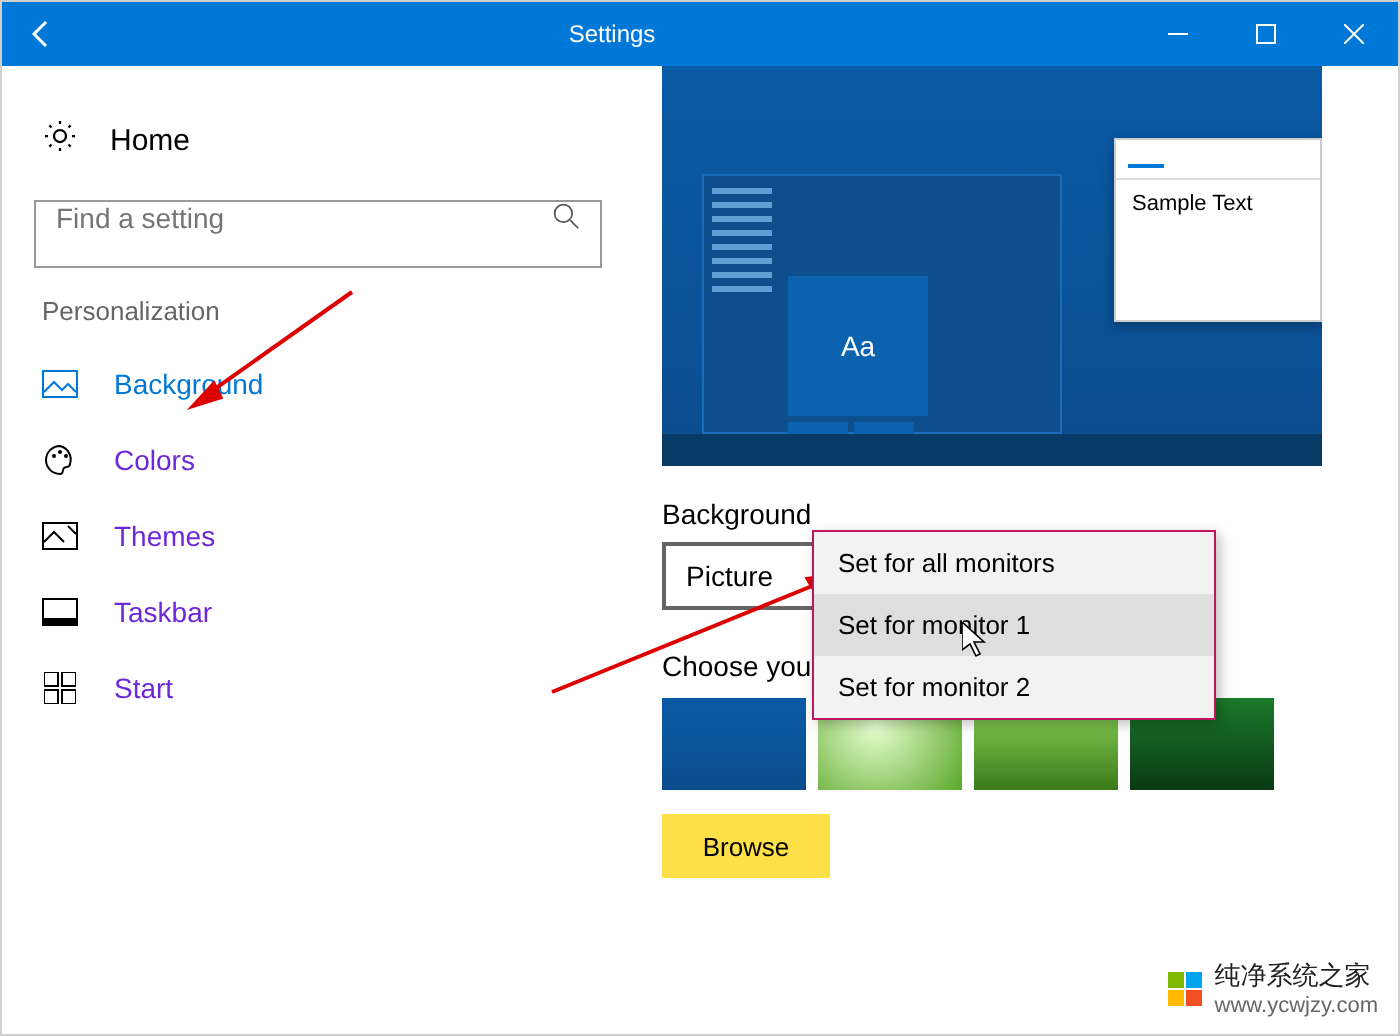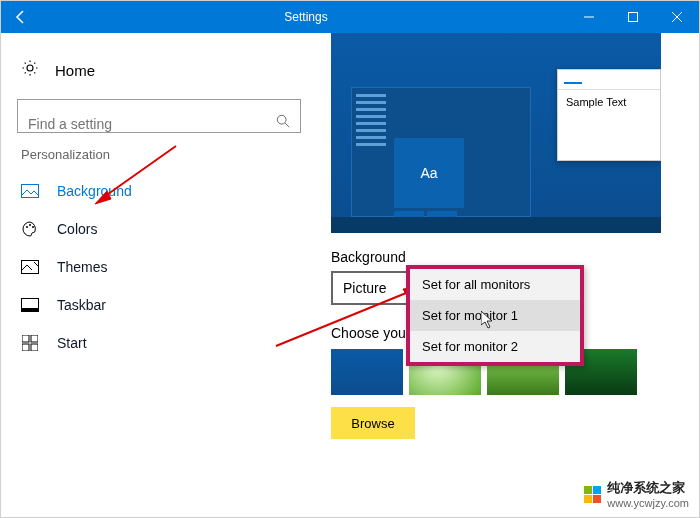--- a/index.html
+++ b/index.html
@@ -9,24 +9,24 @@
   .titlebar .back { width: 40px; display: flex; justify-content: center; align-items: center; }
   .titlebar .title { flex: 1; font-size: 12px; padding-left: 4px; }
   .titlebar .winbtns { display: flex; }
   .titlebar .winbtn { width: 44px; height: 32px; display: flex; justify-content: center; align-items: center; }
 
   .content { display: flex; height: calc(100% - 32px); }
 
   .sidebar { width: 330px; padding: 20px 0 0 16px; }
   .home { display: flex; align-items: center; gap: 16px; padding: 6px 4px 10px 4px; }
   .home .label { font-size: 15px; color: #000; }
-  .searchbox { margin: 8px 30px 14px 0; height: 34px; border: 1px solid #999; display: flex; align-items: flex-end; padding: 0 10px; }
+  .searchbox { margin: 8px 30px 14px 0; height: 34px; border: 1px solid #999; display: flex; align-items: flex-start; padding: 0 10px; }
   .searchbox input { flex: 1; border: none; outline: none; font-size: 14px; color: #555; background: transparent; }
   .section-title { font-size: 13px; color: #666; margin: 6px 0 10px 4px; }
-  .navitem { display: flex; align-items: center; gap: 18px; padding: 10px 4px; font-size: 14px; color: #0f172a; }
+  .navitem { display: flex; align-items: center; gap: 18px; padding: 10px 4px; font-size: 14px; color: #6d28d9; }
   .navitem.active { color: #0078d7; }
   .navitem .ico { width: 18px; height: 18px; display: flex; align-items: center; justify-content: center; }
 
   .main { flex: 1; position: relative; padding: 0 18px 0 0; }
   .preview { width: 330px; height: 200px; background: linear-gradient(#0a5aa6,#0b4d8e); position: relative; overflow: hidden; }
   .preview .taskbar { position: absolute; bottom: 0; left: 0; right: 0; height: 16px; background: #073a66; }
   .preview .startmenu { position: absolute; left: 20px; bottom: 16px; width: 180px; height: 130px; background: #0d4f8d; border: 1px solid #1a6bb8; }
   .preview .startmenu .left { position: absolute; left: 4px; top: 6px; width: 30px; height: 118px; display: flex; flex-direction: column; gap: 4px; }
   .preview .startmenu .left span { height: 3px; background: #5da0d6; }
   .preview .startmenu .tiles { position: absolute; left: 42px; top: 10px; }
@@ -43,21 +43,21 @@
   .dropdown .ddtext { font-size: 14px; }
   .choose-label { font-size: 14px; color: #000; margin-top: 20px; }
   .thumbs { display: flex; gap: 6px; margin-top: 8px; }
   .thumb { width: 72px; height: 46px; background: #4a8; }
   .thumb.t1 { background: linear-gradient(#0a5aa6,#0b4d8e); }
   .thumb.t2 { background: radial-gradient(circle at 40% 30%, #e8ffd0, #5aa82a); }
   .thumb.t3 { background: linear-gradient(#8fd85a,#3a7a1a); }
   .thumb.t4 { background: linear-gradient(#1a7a2a,#0a3a14); }
   .browse-btn { margin-top: 12px; height: 32px; width: 84px; background: #fde047; border: none; font-size: 13px; display: flex; align-items: center; justify-content: center; }
 
-  .context-menu { position: absolute; left: 405px; top: 264px; width: 178px; background: #f2f2f2; border: 4px solid #be185d; box-shadow: 2px 2px 6px rgba(0,0,0,.25); z-index: 10; }
+  .context-menu { position: absolute; left: 405px; top: 264px; width: 202px; background: #f2f2f2; border: 1px solid #be185d; box-shadow: 2px 2px 6px rgba(0,0,0,.25); z-index: 10; }
   .context-menu .cm-item { padding: 8px 12px; font-size: 13px; color: #000; }
   .context-menu .cm-item.hover { background: #dedede; }
   .cursor { position: absolute; left: 480px; top: 310px; z-index: 11; }
 
   .arrow { position: absolute; stroke: #d00; fill: #d00; z-index: 5; }
   .watermark { position: absolute; right: 10px; bottom: 8px; font-size: 13px; color: #222; display: flex; align-items: center; gap: 6px; }
   .watermark .wmlogo { display: flex; flex-wrap: wrap; width: 18px; height: 18px; }
   .watermark .wmlogo span { width: 8px; height: 8px; margin: 0.5px; }
   .wm1{background:#7fba00}.wm2{background:#00a4ef}.wm3{background:#ffb900}.wm4{background:#f25022}
 </style>
@@ -228,16 +228,16 @@
   </svg>
 
 <div class="watermark">
   <div class="wmlogo">
       <span class="wm1"></span>
       <span class="wm2"></span>
       <span class="wm3"></span>
       <span class="wm4"></span>
     </div>
   <div>
-    <div style="font-weight:700">纯净系统之家</div>
+    <div style="font-weight:400">纯净系统之家</div>
     <div style="font-size:11px;color:#666">www.ycwjzy.com</div>
   </div>
 </div>
 
 </body></html>

